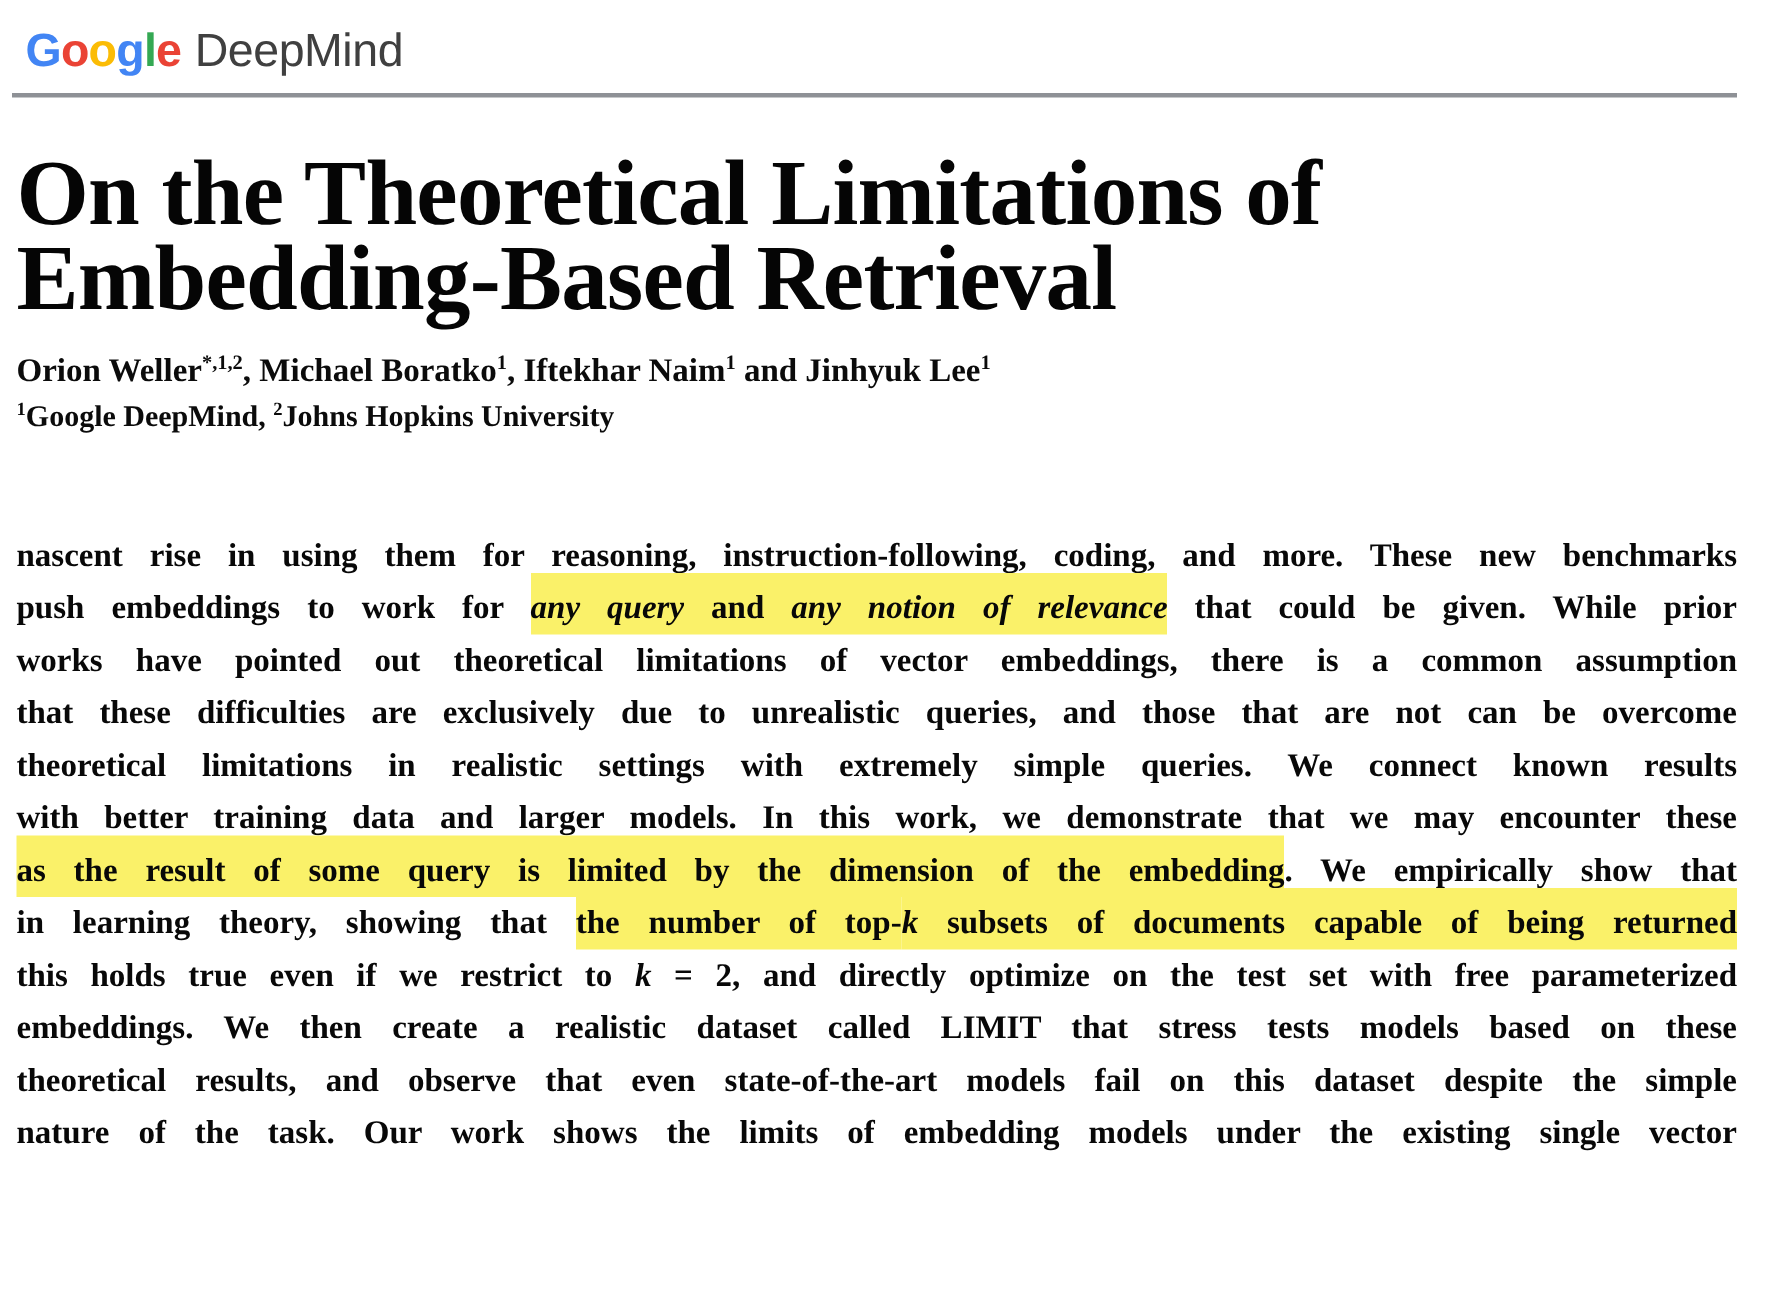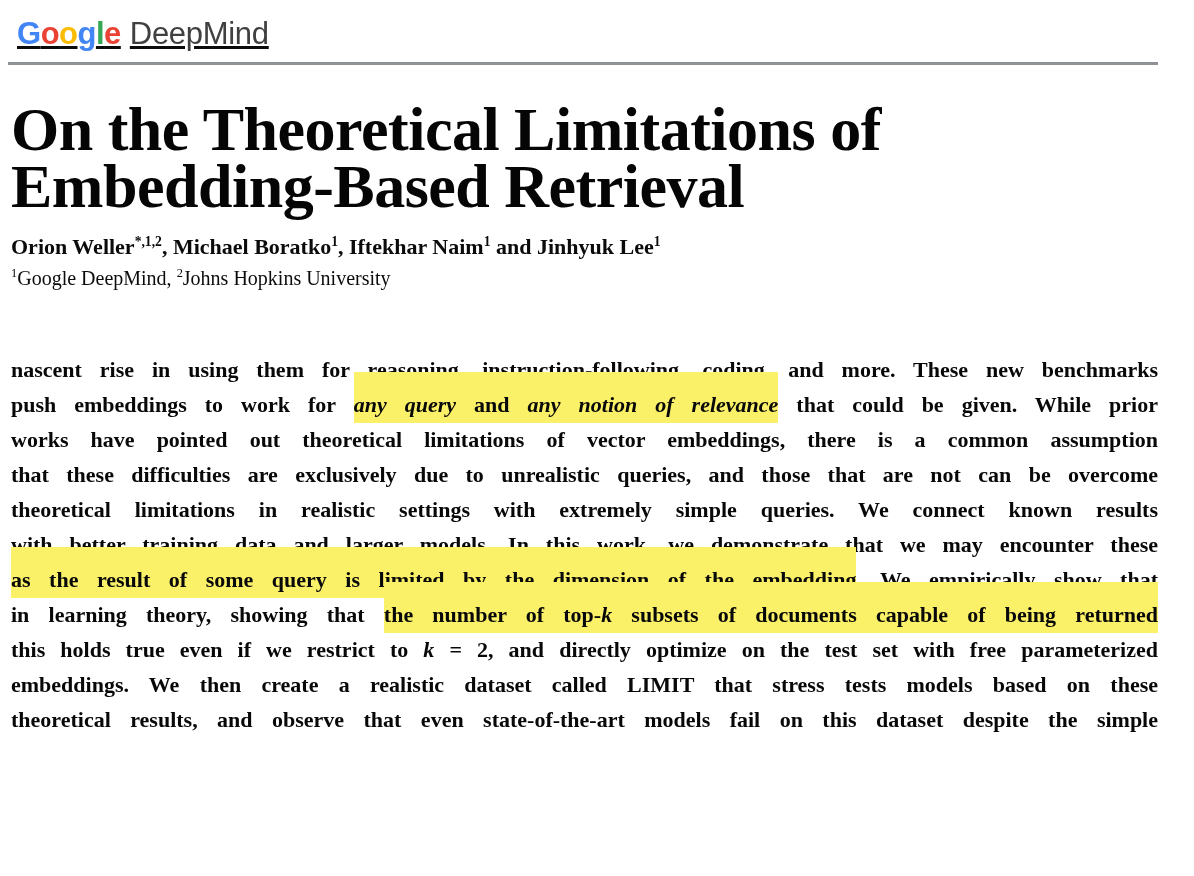--- a/index.html
+++ b/index.html
@@ -14,21 +14,20 @@
   .page { padding: 16px 36px 0 11px; }
 
   
   .logo-row {
     font-family: "Liberation Sans", sans-serif;
     font-size: 31px;
     line-height: 36px;
     padding-left: 6px;
     display: flex;
     align-items: baseline;
-    text-decoration: underline;
   }
   .google-word { font-weight: 700; letter-spacing: -0.5px; }
   .deepmind-word { font-weight: 400; margin-left: 9px; letter-spacing: -0.3px; }
 
   .rule {
     border: none;
     border-top: 3px solid #8e9196;
     margin: 10px 0 0 -3px;
   }
 
@@ -48,41 +47,41 @@
   .authors {
     margin-top: 17px;
     font-size: 22px;
     font-weight: 700;
     line-height: 30px;
   }
   sup { font-size: 62%; line-height: 0; }
   .affiliations {
     margin-top: 2px;
     font-size: 20px;
-    font-weight: 400;
+    font-weight: 700;
     line-height: 28px;
   }
 
   
   .abstract {
     margin-top: 60px;
     font-size: 22px;
     font-weight: 700;
     color: #080808;
   }
   .abs-line {
     line-height: 35px;
     text-align: justify;
     text-align-last: justify;
   }
   .abs-line.last { text-align-last: left; }
   .it { font-style: italic; }
   .hl {
     background-color: var(--hl, #FAF169);
-    padding-top: 20px;
+    padding-top: 10px;
     padding-bottom: 6px;
   }
 </style>
 </head>
 <body>
 
 <div class="page">
 
   <header class="logo-row">
     <span class="google-word" id="google-word"><span style="color: rgb(66, 133, 244);">G</span><span style="color: rgb(234, 67, 53);">o</span><span style="color: rgb(251, 188, 5);">o</span><span style="color: rgb(66, 133, 244);">g</span><span style="color: rgb(52, 168, 83);">l</span><span style="color: rgb(234, 67, 53);">e</span></span>
@@ -105,15 +104,16 @@
       <div class="abs-line"><span>push embeddings to work for </span><span class="it hl">any query</span><span class="hl"> and </span><span class="it hl">any notion of relevance</span><span> that could be given. While prior</span></div>
       <div class="abs-line"><span>works have pointed out theoretical limitations of vector embeddings, there is a common assumption</span></div>
       <div class="abs-line"><span>that these difficulties are exclusively due to unrealistic queries, and those that are not can be overcome</span></div>
       <div class="abs-line"><span>theoretical limitations in realistic settings with extremely simple queries. We connect known results</span></div>
       <div class="abs-line"><span>with better training data and larger models. In this work, we demonstrate that we may encounter these</span></div>
       <div class="abs-line"><span class="hl">as the result of some query is limited by the dimension of the embedding</span><span>. We empirically show that</span></div>
       <div class="abs-line"><span>in learning theory, showing that </span><span class="hl">the number of top-</span><span class="it hl">k</span><span class="hl"> subsets of documents capable of being returned</span></div>
       <div class="abs-line"><span>this holds true even if we restrict to </span><span class="it">k</span><span> = 2, and directly optimize on the test set with free parameterized</span></div>
       <div class="abs-line"><span>embeddings. We then create a realistic dataset called LIMIT that stress tests models based on these</span></div>
       <div class="abs-line"><span>theoretical results, and observe that even state-of-the-art models fail on this dataset despite the simple</span></div>
+      <div class="abs-line"><span>nature of the task. Our work shows the limits of embedding models under the existing single vector</span></div>
     </div>
 
 </div>
 
 </body></html>

